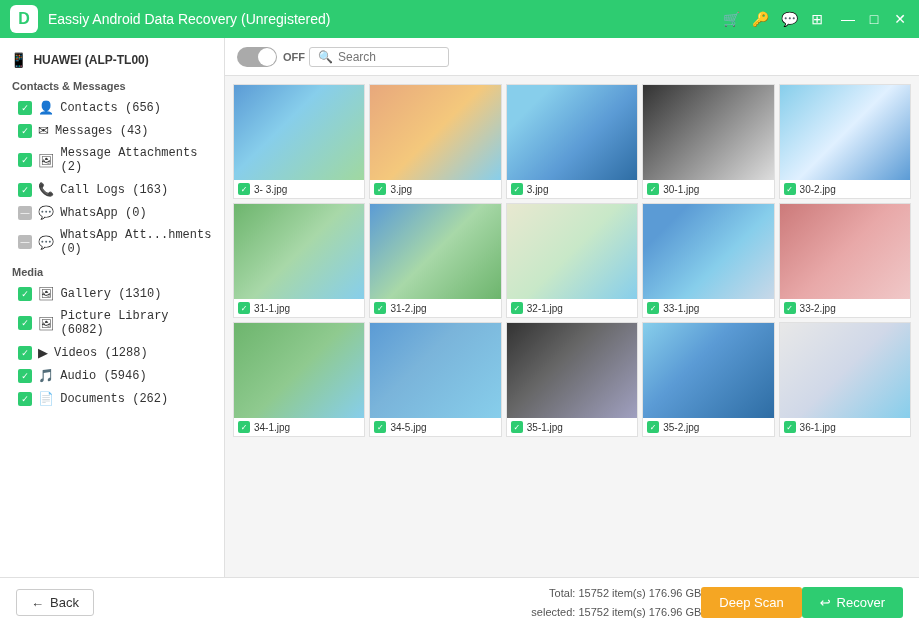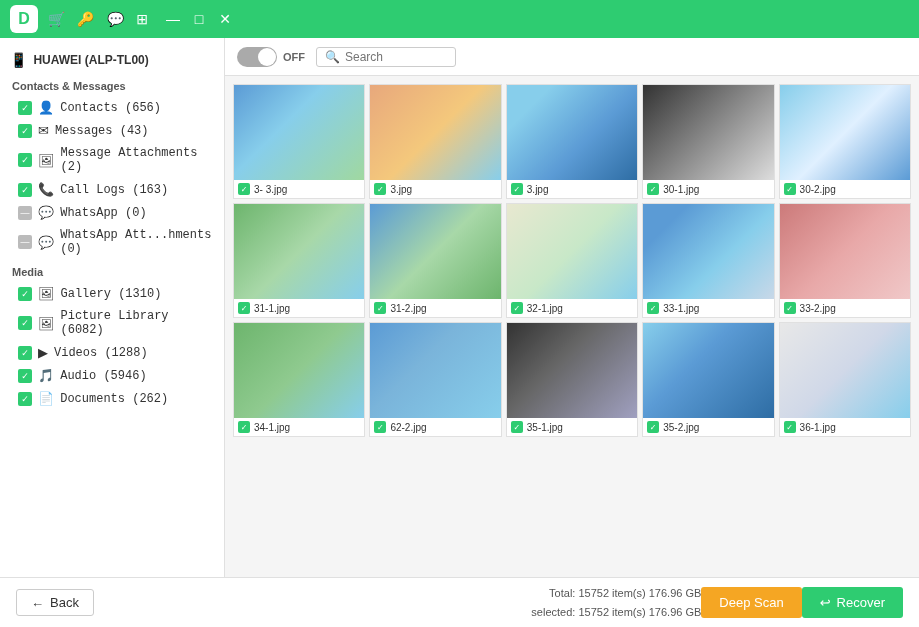--- a/index.html
+++ b/index.html
@@ -110,21 +110,21 @@
       flex-direction: column;
       background: #f5f5f5;
     }
     .content-toolbar {
       height: 38px;
       background: #fff;
       border-bottom: 1px solid #e0e0e0;
       display: flex;
       align-items: center;
       padding: 0 12px;
-      gap: 11px;
+      gap: 4px;
     }
     .toggle-off {
       display: flex; align-items: center; gap: 6px;
     }
     .toggle-track {
       width: 40px; height: 20px;
       background: #aaa;
       border-radius: 10px;
       position: relative;
       cursor: pointer;
@@ -265,20 +265,21 @@
     .c14 { background: linear-gradient(135deg, #87ceeb 0%, #5b9bd5 40%, #2e6da4 100%); }
     .c15 { background: linear-gradient(135deg, #e8e8e8 0%, #d0d8e8 50%, #87ceeb 100%); }
   </style>
 </head>
 <body>
 
 <div class="titlebar">
   <div class="titlebar-logo">
     <span>D</span>
   </div>
+  <span class="titlebar-title">Eassiy Android Data Recovery (Unregistered)</span>
   <div class="titlebar-icons">
     <span>🛒</span>
     <span>🔑</span>
     <span>💬</span>
     <span>⊞</span>
   </div>
   <div class="win-controls">
     <div class="win-btn">—</div>
     <div class="win-btn">□</div>
     <div class="win-btn">✕</div>
@@ -446,21 +447,21 @@
             <div class="photo-thumb c11"></div>
             <div class="photo-name">
               <div class="photo-check">✓</div>
               <span>34-1.jpg</span>
             </div>
           </div>
           <div class="photo-item">
             <div class="photo-thumb c12"></div>
             <div class="photo-name">
               <div class="photo-check">✓</div>
-              <span>62-2.jpg</span>
+              <span>34-5.jpg</span>
             </div>
           </div>
           <div class="photo-item">
             <div class="photo-thumb c13"></div>
             <div class="photo-name">
               <div class="photo-check">✓</div>
               <span>35-1.jpg</span>
             </div>
           </div>
           <div class="photo-item">

